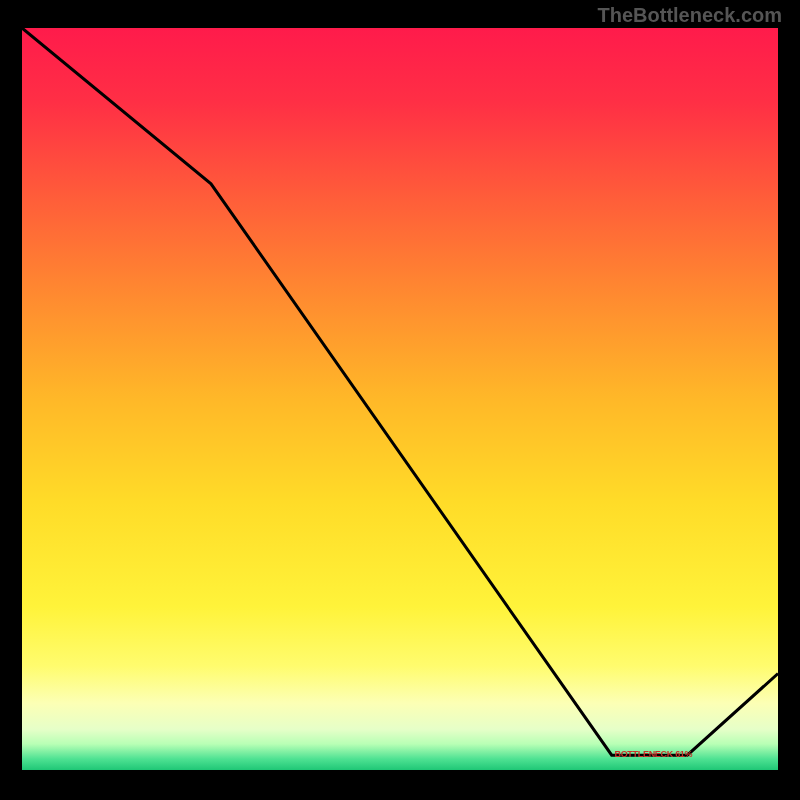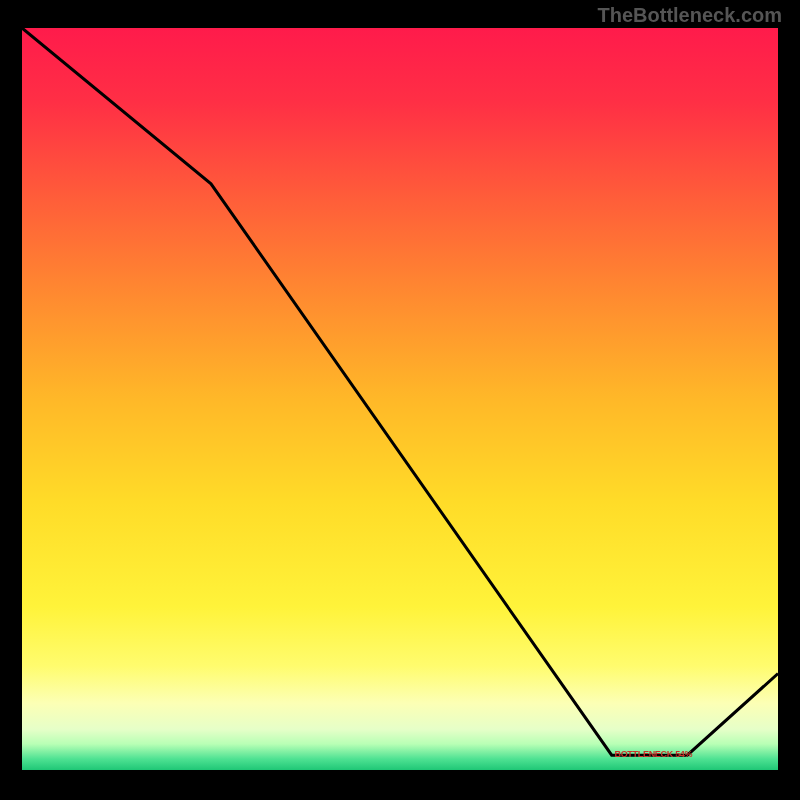--- a/index.html
+++ b/index.html
@@ -78,15 +78,15 @@
           <stop offset="100.00%" stop-color="#1fc776"></stop>
         </linearGradient>
     </defs>
     <rect x="0" y="0" width="756" height="742" fill="url(#bg-grad)"></rect>
   </svg>
 
   <svg class="curve-svg" viewBox="0 0 756 742" preserveAspectRatio="none">
     <path id="curve-path" d="M0.0 0.0 L189.0 155.8 L589.7 727.2 L665.3 727.2 L756.0 645.5 " stroke="#000" stroke-width="3" fill="none"></path>
   </svg>
 
-  <div class="annotation" id="anno" style="left: 592.48px; top: 721.16px;">BOTTLENECK 54%</div>
+  <div class="annotation" id="anno" style="left: 592.48px; top: 721.16px;">BOTTLENECK 61%</div>
 
 </div>
 
 </body></html>

